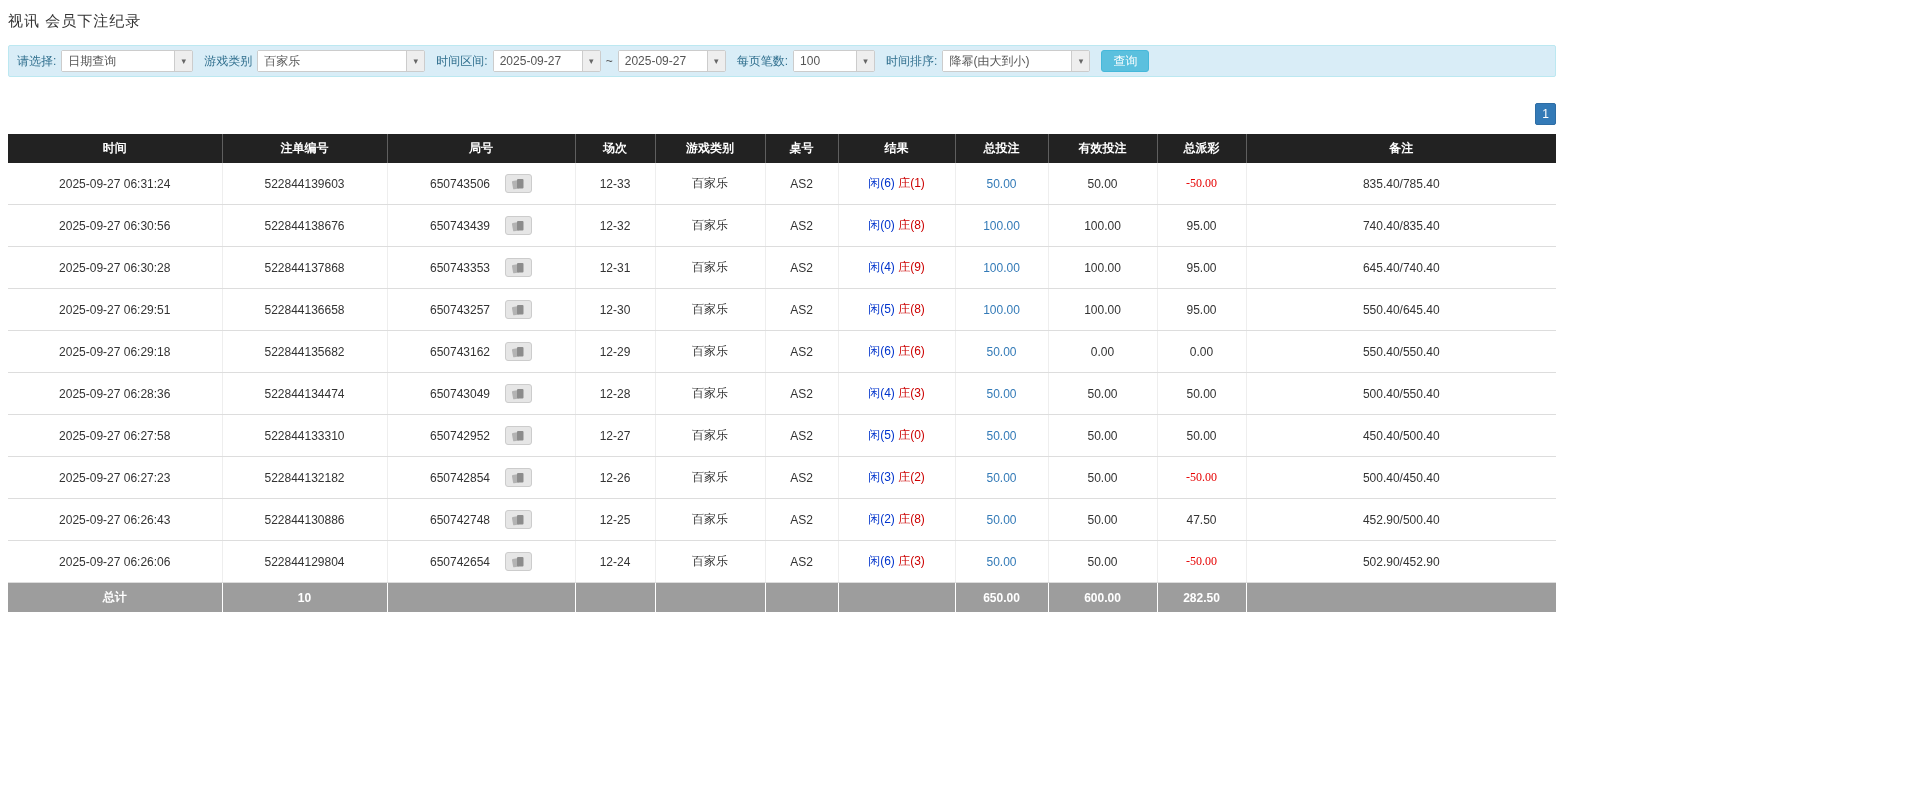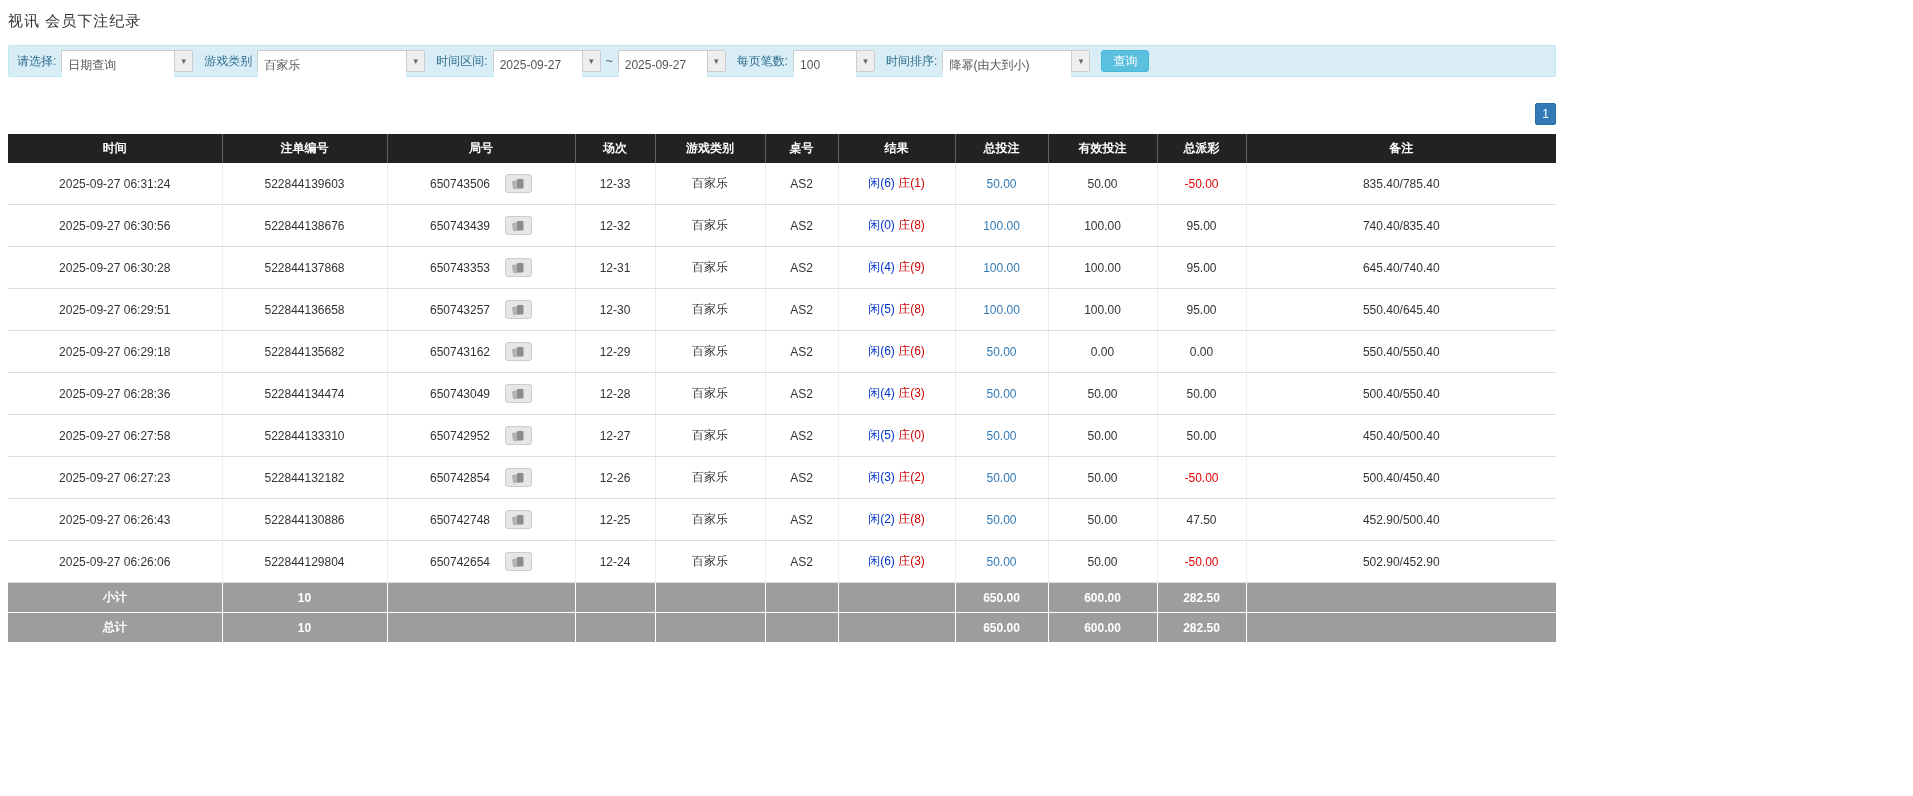--- a/index.html
+++ b/index.html
@@ -18,21 +18,21 @@
     background: var(--c-filter_bg, #d9edf7);
     border: 1px solid var(--c-filter_border, #bce8f1);
     border-radius: 2px;
     padding: 5px 8px;
     display: flex; align-items: center; gap: 5px;
     height: 32px;
   }
   .flabel { font-size: 12px; color: var(--c-filter_label, #31708f); white-space: nowrap; margin-left: 6px; }
   .flabel:first-child { margin-left: 0; }
   .combo { display: inline-flex; height: 22px; border: 1px solid #ccc; border-radius: 2px; background: #fff; cursor: pointer; }
-  .combo-text { display: inline-flex; align-items: center; padding: 14px 6px; font-size: 12px; color: #555; background: #fff; overflow: hidden; white-space: nowrap; }
+  .combo-text { display: inline-flex; align-items: center; padding: 6px 6px; font-size: 12px; color: #555; background: #fff; overflow: hidden; white-space: nowrap; }
   .combo-arrow {
     width: 18px; display: inline-flex; align-items: center; justify-content: center;
     background: #eee; border-left: 1px solid #ccc; color: #666; font-size: 9px;
   }
   .w-qtype .combo-text { width: 112px; }
   .w-game  .combo-text { width: 148px; }
   .w-date  .combo-text { width: 88px; }
   .w-size  .combo-text { width: 62px; }
   .w-sort  .combo-text { width: 128px; }
   .range-sep { font-size: 12px; color: #555; }
@@ -83,21 +83,21 @@
   tbody td:first-child { border-left: none; }
   tbody td:last-child { border-right: none; }
   .round-wrap { display: inline-flex; align-items: center; gap: 15px; }
   .icon-btn {
     width: 27px; height: 19px; display: inline-flex; align-items: center; justify-content: center;
     background: #e6e6e6; border: 1px solid #ccc; border-radius: 3px; cursor: pointer; padding: 0;
   }
   .player { color: var(--c-player_blue, #0033cc); }
   .banker { color: var(--c-banker_red, #cc0000); }
   .bet-link { color: var(--c-link_blue, #337ab7); text-decoration: none; cursor: pointer; }
-  .neg { color: var(--c-neg_red, #e60000); }
+  .neg { color: var(--c-neg_red, #e60000); font-family: Liberation Serif, serif; }
 
   tfoot td {
     background: var(--c-footer_bg, #9d9d9d);
     color: #fff; font-weight: bold; text-align: center; font-size: 12px;
     padding: 6px 4px;
     border-right: 1px solid #fff; border-top: 1px solid #fff;
   }
   tfoot td:last-child { border-right: none; }
 </style>
 </head>
@@ -387,41 +387,28 @@
           <td>AS2</td>
           <td><span class="player">闲(6)</span> <span class="banker">庄(3)</span></td>
           <td><a class="bet-link">50.00</a></td>
           <td>50.00</td>
           <td><span class="neg">-50.00</span></td>
           <td>502.90/452.90</td>
         </tr>
       </tbody>
     <tfoot>
       <tr>
-        <td>小计</td>
+        <td>总计</td>
         <td>10</td>
         <td></td>
         <td></td>
         <td></td>
         <td></td>
         <td></td>
         <td>650.00</td>
         <td>600.00</td>
         <td>282.50</td>
         <td></td>
       </tr>
-      <tr>
-        <td>总计</td>
-        <td>10</td>
-        <td></td>
-        <td></td>
-        <td></td>
-        <td></td>
-        <td></td>
-        <td>650.00</td>
-        <td>600.00</td>
-        <td>282.50</td>
-        <td></td>
-      </tr>
     </tfoot>
   </table>
 
 </div>
 
 </body></html>

